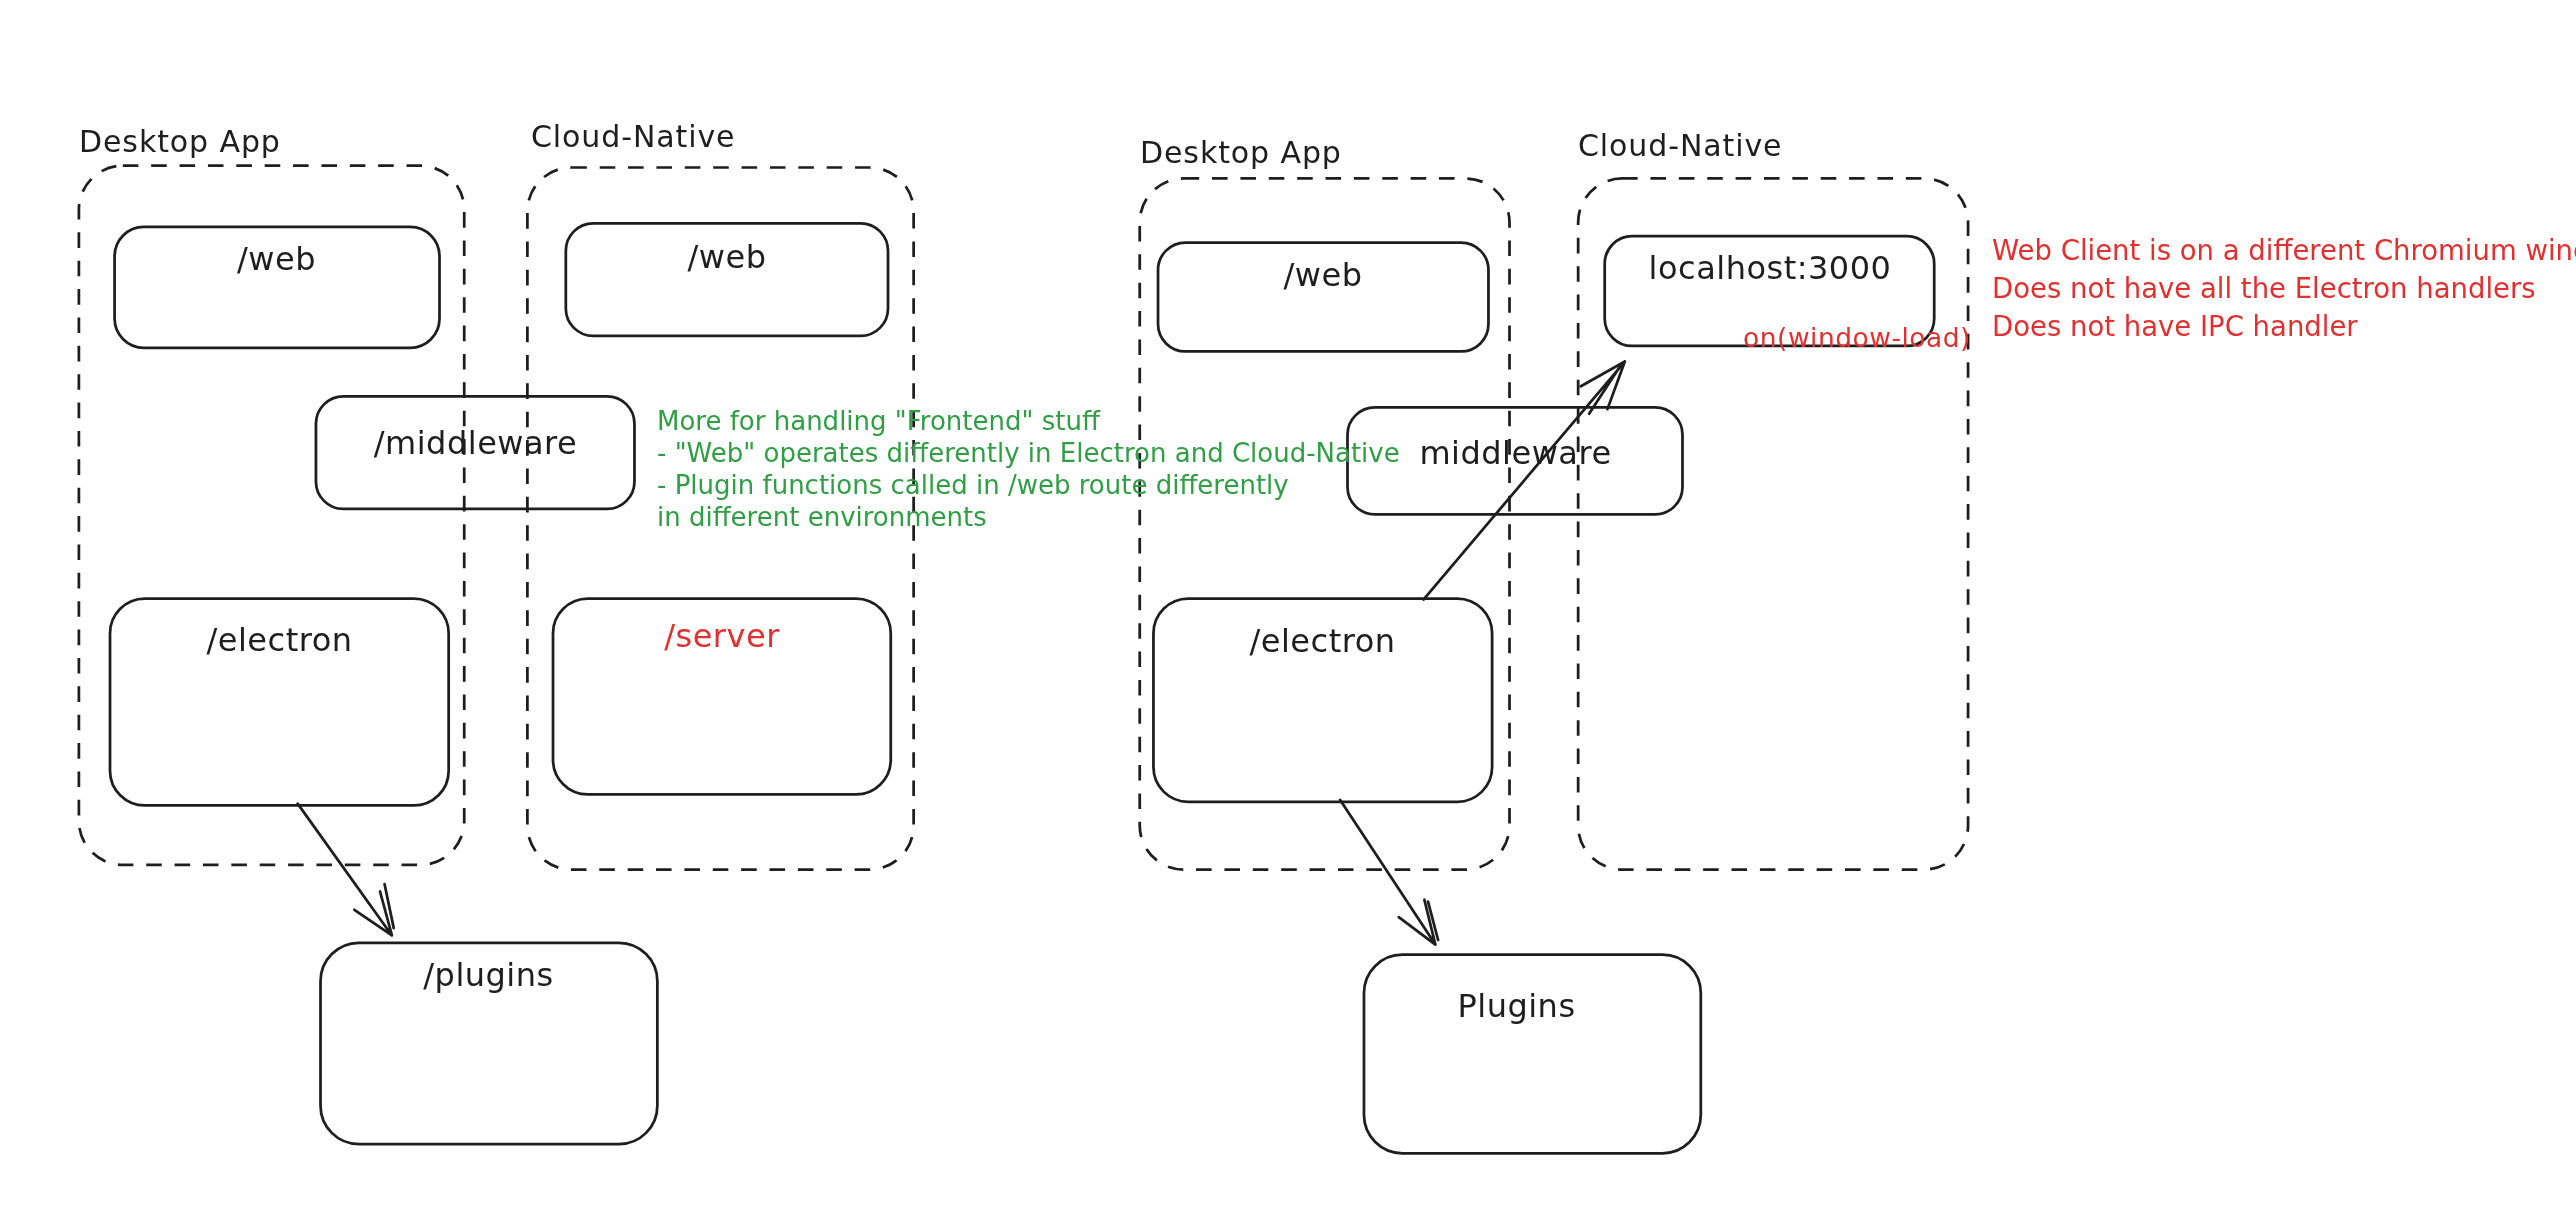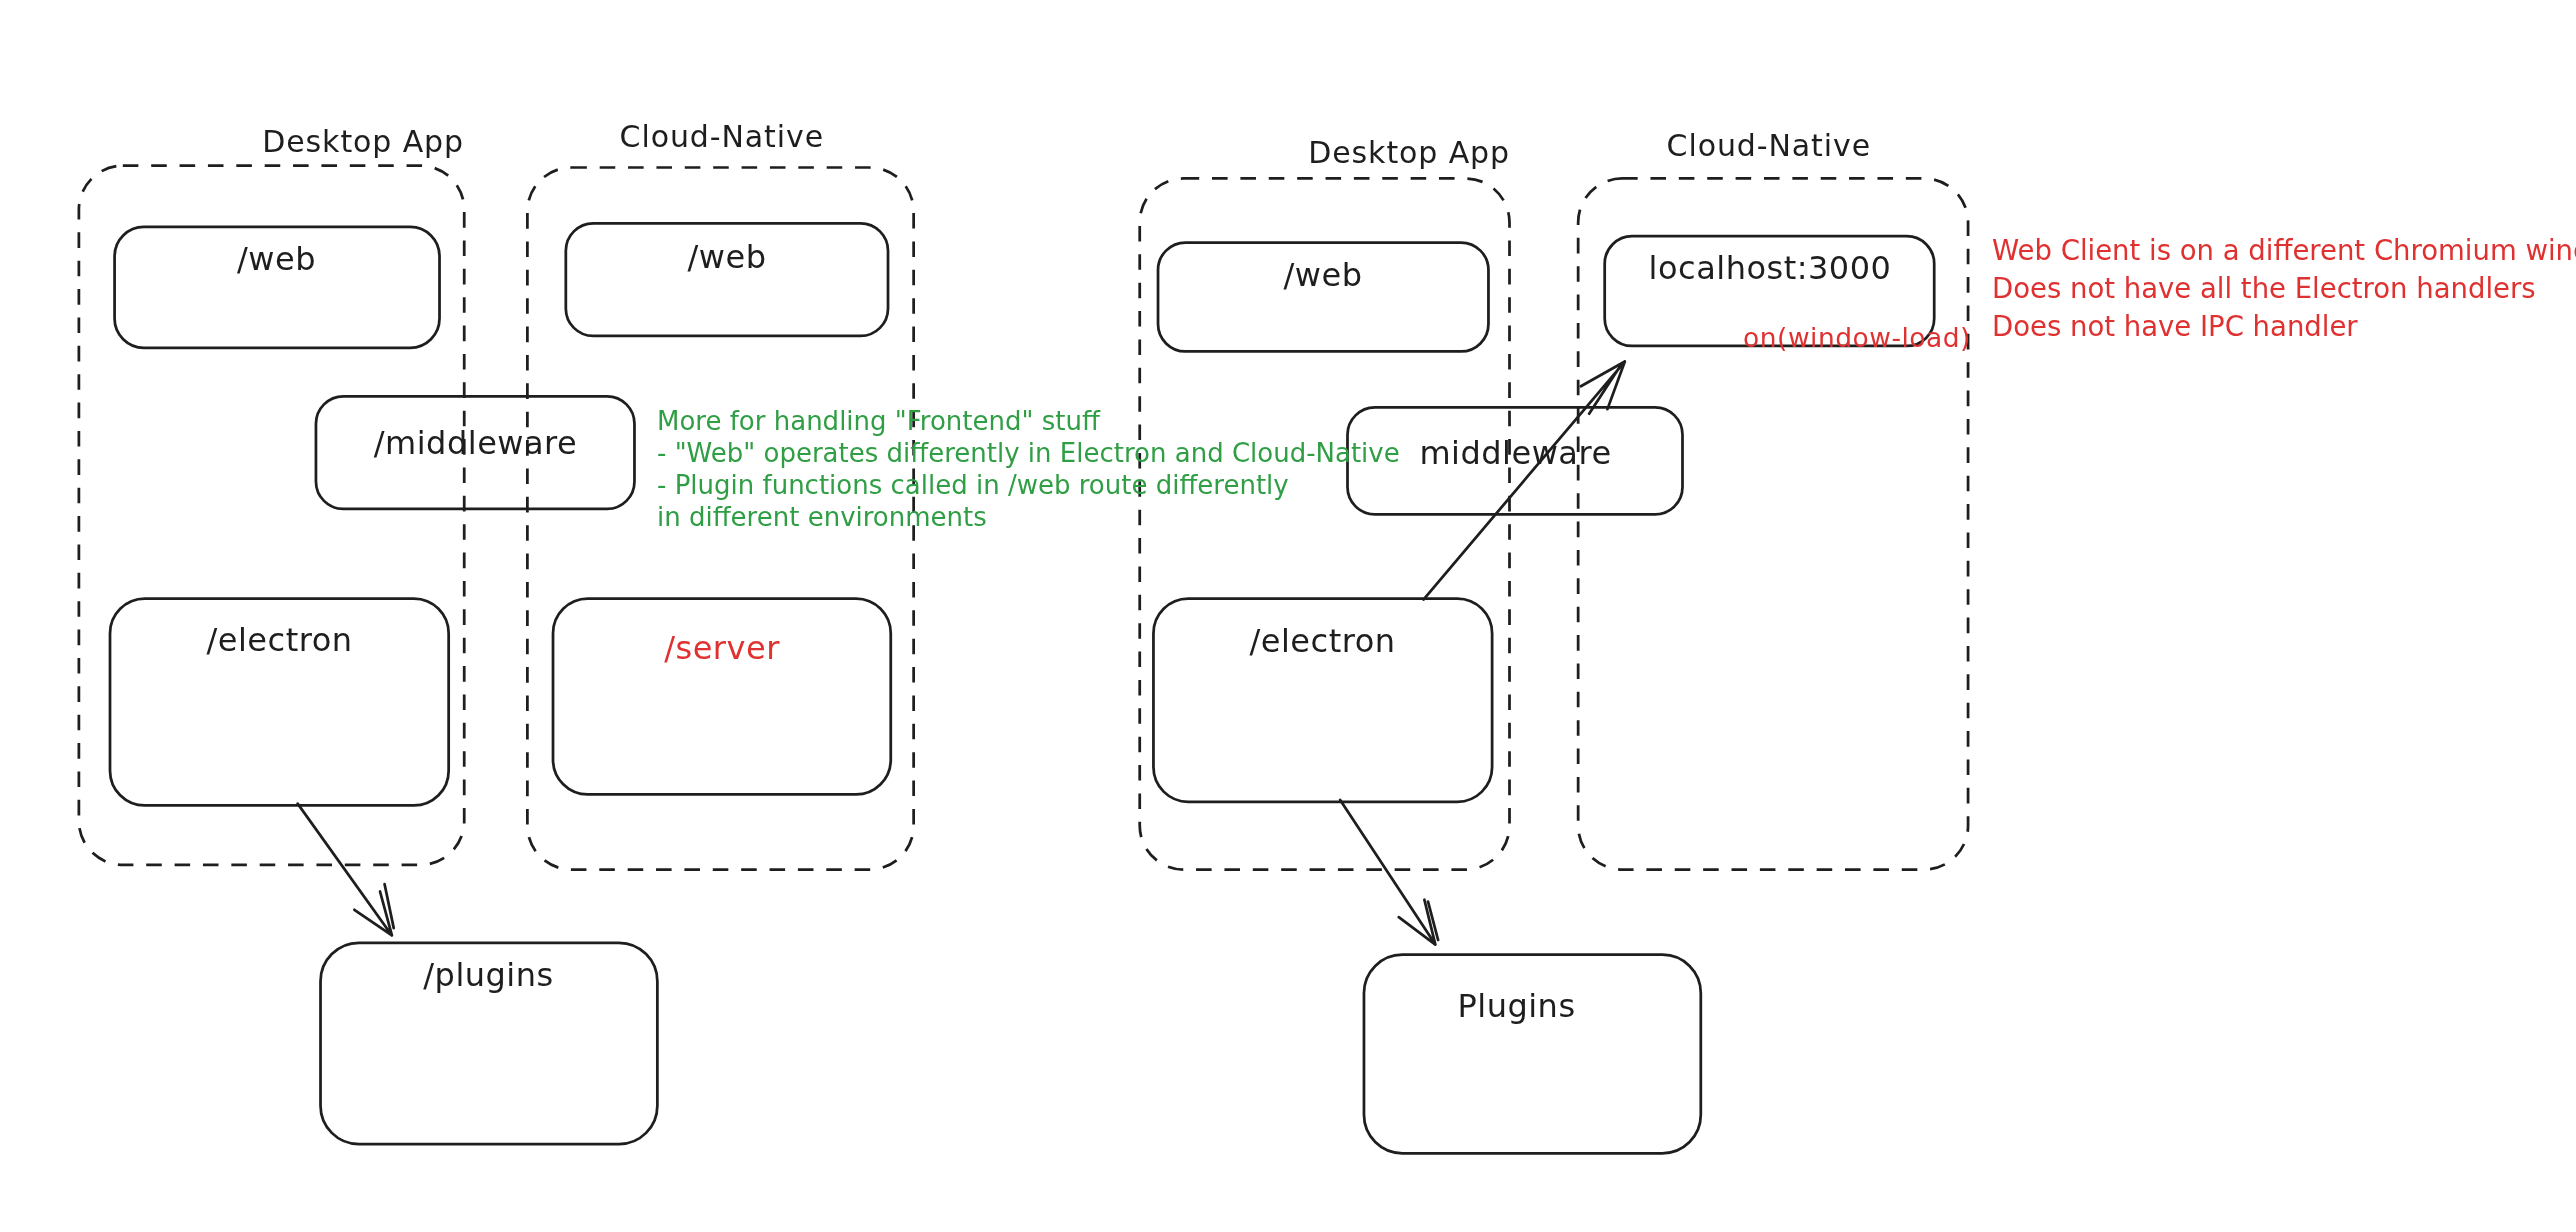--- a/index.html
+++ b/index.html
@@ -30,21 +30,21 @@
   }
   .shapes path.arrow {
     fill: none;
     stroke: #1e1e1e;
     stroke-width: 3;
     stroke-linecap: round;
     stroke-linejoin: round;
   }
   .group-label {
     position: absolute;
-    text-align: right;
+    text-align: left;
     font-size: 30px;
     letter-spacing: 0.9px;
     white-space: nowrap;
   }
   .box-label {
     position: absolute;
     text-align: center;
     font-size: 32px;
     letter-spacing: 0.5px;
     white-space: nowrap;
@@ -100,21 +100,21 @@
 
   <div class="group-label" style="left:79px; top:124px; width:385px;">Desktop App</div>
   <div class="group-label" style="left:531px; top:119px; width:293px;">Cloud-Native</div>
   <div class="group-label" style="left:1140px; top:135px; width:370px;">Desktop App</div>
   <div class="group-label" style="left:1578px; top:128px; width:293px;">Cloud-Native</div>
 
   <div class="box-label" style="left:114px; top:240px; width:325px;">/web</div>
   <div class="box-label" style="left:316px; top:424px; width:319px;">/middleware</div>
   <div class="box-label" style="left:110px; top:621px; width:339px;">/electron</div>
   <div class="box-label" style="left:566px; top:238px; width:322px;">/web</div>
-  <div class="box-label red-text" style="left:553px; top:617px; width:338px;margin-top:12px;">/server</div>
+  <div class="box-label red-text" style="left:553px; top:617px; width:338px;">/server</div>
   <div class="box-label" style="left:320px; top:956px; width:337px;">/plugins</div>
 
   <div class="box-label" style="left:1158px; top:256px; width:330px;">/web</div>
   <div class="box-label" style="left:1348px; top:434px; width:335px;">middleware</div>
   <div class="box-label" style="left:1153px; top:622px; width:339px;">/electron</div>
   <div class="box-label" style="left:1605px; top:249px; width:330px;">localhost:3000</div>
   <div class="box-label red-text lh-event" style="left:1605px; top:298px; width:330px;margin-top:24px;">on(window-load)</div>
   <div class="box-label" style="left:1364px; top:987px; width:305px;">Plugins</div>
 
   <div class="note green-note" style="left:657px; top:405px;">

